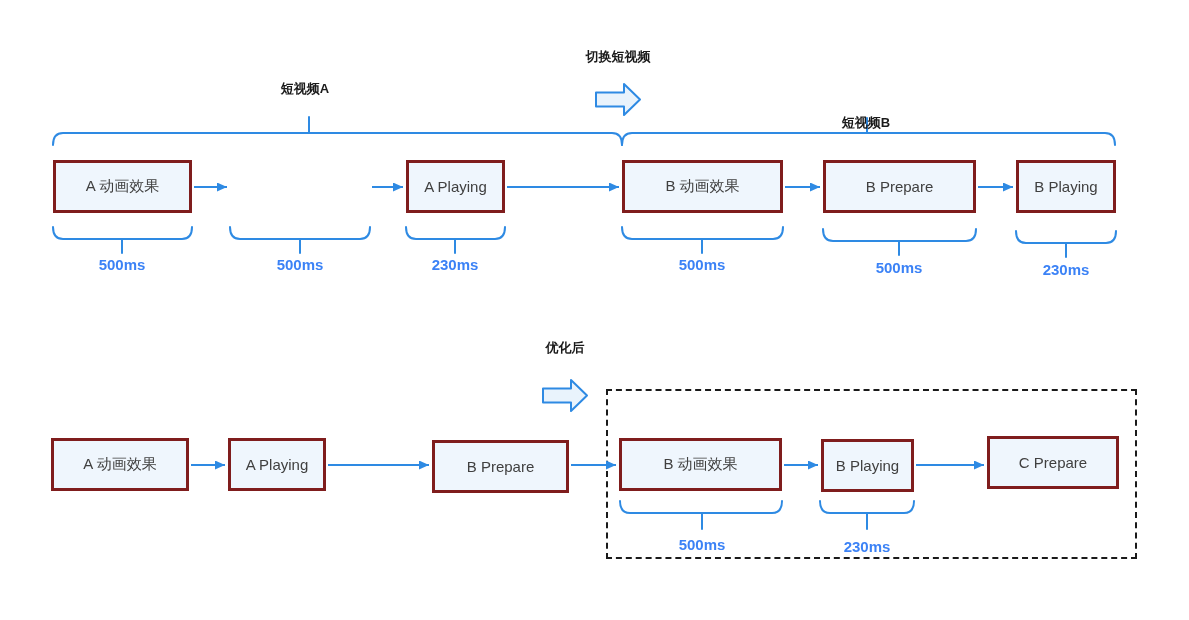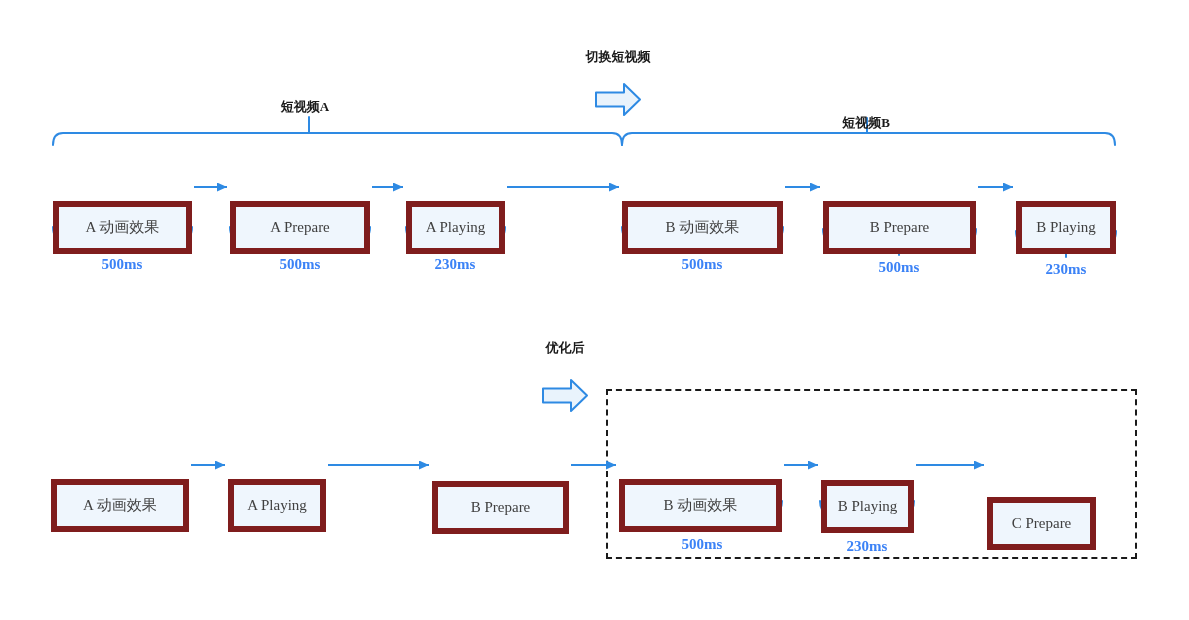--- a/index.html
+++ b/index.html
@@ -1,25 +1,25 @@
 <!DOCTYPE html>
 <html><head>
 <meta charset="utf-8">
 <style>
   html,body{margin:0;padding:0;background:#ffffff;}
   .canvas{
     position:relative;width:1189px;height:620px;background:#ffffff;
-    font-family:Liberation Serif, serif;overflow:hidden;
+    font-family:Liberation Sans, sans-serif;overflow:hidden;
   }
   .overlay{position:absolute;left:0;top:0;width:1189px;height:620px;z-index:2;}
   .box{
     position:absolute;height:53px;box-sizing:border-box;
-    border:6px solid #7f1d1d;background:#eff6fd;
+    border:3px solid #7f1d1d;background:#eff6fd;
     display:flex;align-items:center;justify-content:center;
-    font-size:15px;color:#404040;white-space:nowrap;z-index:3;margin-top:41px;
+    font-size:15px;color:#404040;white-space:nowrap;z-index:3;
   }
   .lbl{
     position:absolute;transform:translateX(-50%);white-space:nowrap;
     font-weight:bold;color:#3b82f6;z-index:3;
   }
   .duration{font-size:15px;}
   .grouplbl{font-size:13px;color:#1a1a1a;}
   .title{font-size:13px;color:#1a1a1a;}
   .dashed-region{
     position:absolute;left:606px;top:389px;width:531px;height:170px;
@@ -85,43 +85,42 @@
       <line x1="702" y1="513" x2="702" y2="529"></line>
       <path d="M820,501 Q820,513 830,513 L904,513 Q914,513 914,501"></path>
       <line x1="867" y1="513" x2="867" y2="529"></line>
     </g>
 
     <path d="M596,92.5 L624,92.5 L624,84 L640,99.5 L624,115 L624,106.5 L596,106.5 Z" fill="#e9f3fc" stroke="#2e8ae3" stroke-width="2" stroke-linejoin="round"></path>
     <path d="M543,388.5 L571,388.5 L571,380 L587,395.5 L571,411 L571,402.5 L543,402.5 Z" fill="#e9f3fc" stroke="#2e8ae3" stroke-width="2" stroke-linejoin="round"></path>
   </svg>
 
   <div class="lbl title" style="left:618px;top:48px">切换短视频</div>
-  <div class="lbl grouplbl" style="left:305px;top:98px">短视频A</div>
+  <div class="lbl grouplbl" style="left:305px;top:80px">短视频A</div>
   <div class="lbl grouplbl" style="left:866px;top:114px">短视频B</div>
 
   <div class="box" style="left:53px;top:160px;width:139px">A 动画效果</div>
-  <div class="box" style="left:230px;top:160px;width:140px">A Prepare</div>
   <div class="box" style="left:406px;top:160px;width:99px">A Playing</div>
   <div class="box" style="left:622px;top:160px;width:161px">B 动画效果</div>
   <div class="box" style="left:823px;top:160px;width:153px">B Prepare</div>
   <div class="box" style="left:1016px;top:160px;width:100px">B Playing</div>
 
   <div class="lbl duration" style="left:122px;top:256px">500ms</div>
   <div class="lbl duration" style="left:300px;top:256px">500ms</div>
   <div class="lbl duration" style="left:455px;top:256px">230ms</div>
   <div class="lbl duration" style="left:702px;top:256px">500ms</div>
   <div class="lbl duration" style="left:899px;top:259px">500ms</div>
   <div class="lbl duration" style="left:1066px;top:261px">230ms</div>
 
   <div class="lbl title" style="left:565px;top:339px">优化后</div>
 
   <div class="box" style="left:51px;top:438px;width:138px">A 动画效果</div>
   <div class="box" style="left:228px;top:438px;width:98px">A Playing</div>
   <div class="box" style="left:432px;top:440px;width:137px">B Prepare</div>
   <div class="box" style="left:619px;top:438px;width:163px">B 动画效果</div>
   <div class="box" style="left:821px;top:439px;width:93px">B Playing</div>
-  <div class="box" style="left:987px;top:456px;width:109px">C Prepare</div>
+  <div class="box" style="left:987px;top:436px;width:132px">C Prepare</div>
 
   <div class="lbl duration" style="left:702px;top:536px">500ms</div>
   <div class="lbl duration" style="left:867px;top:538px">230ms</div>
 
 
 </div>
 
 </body></html>

